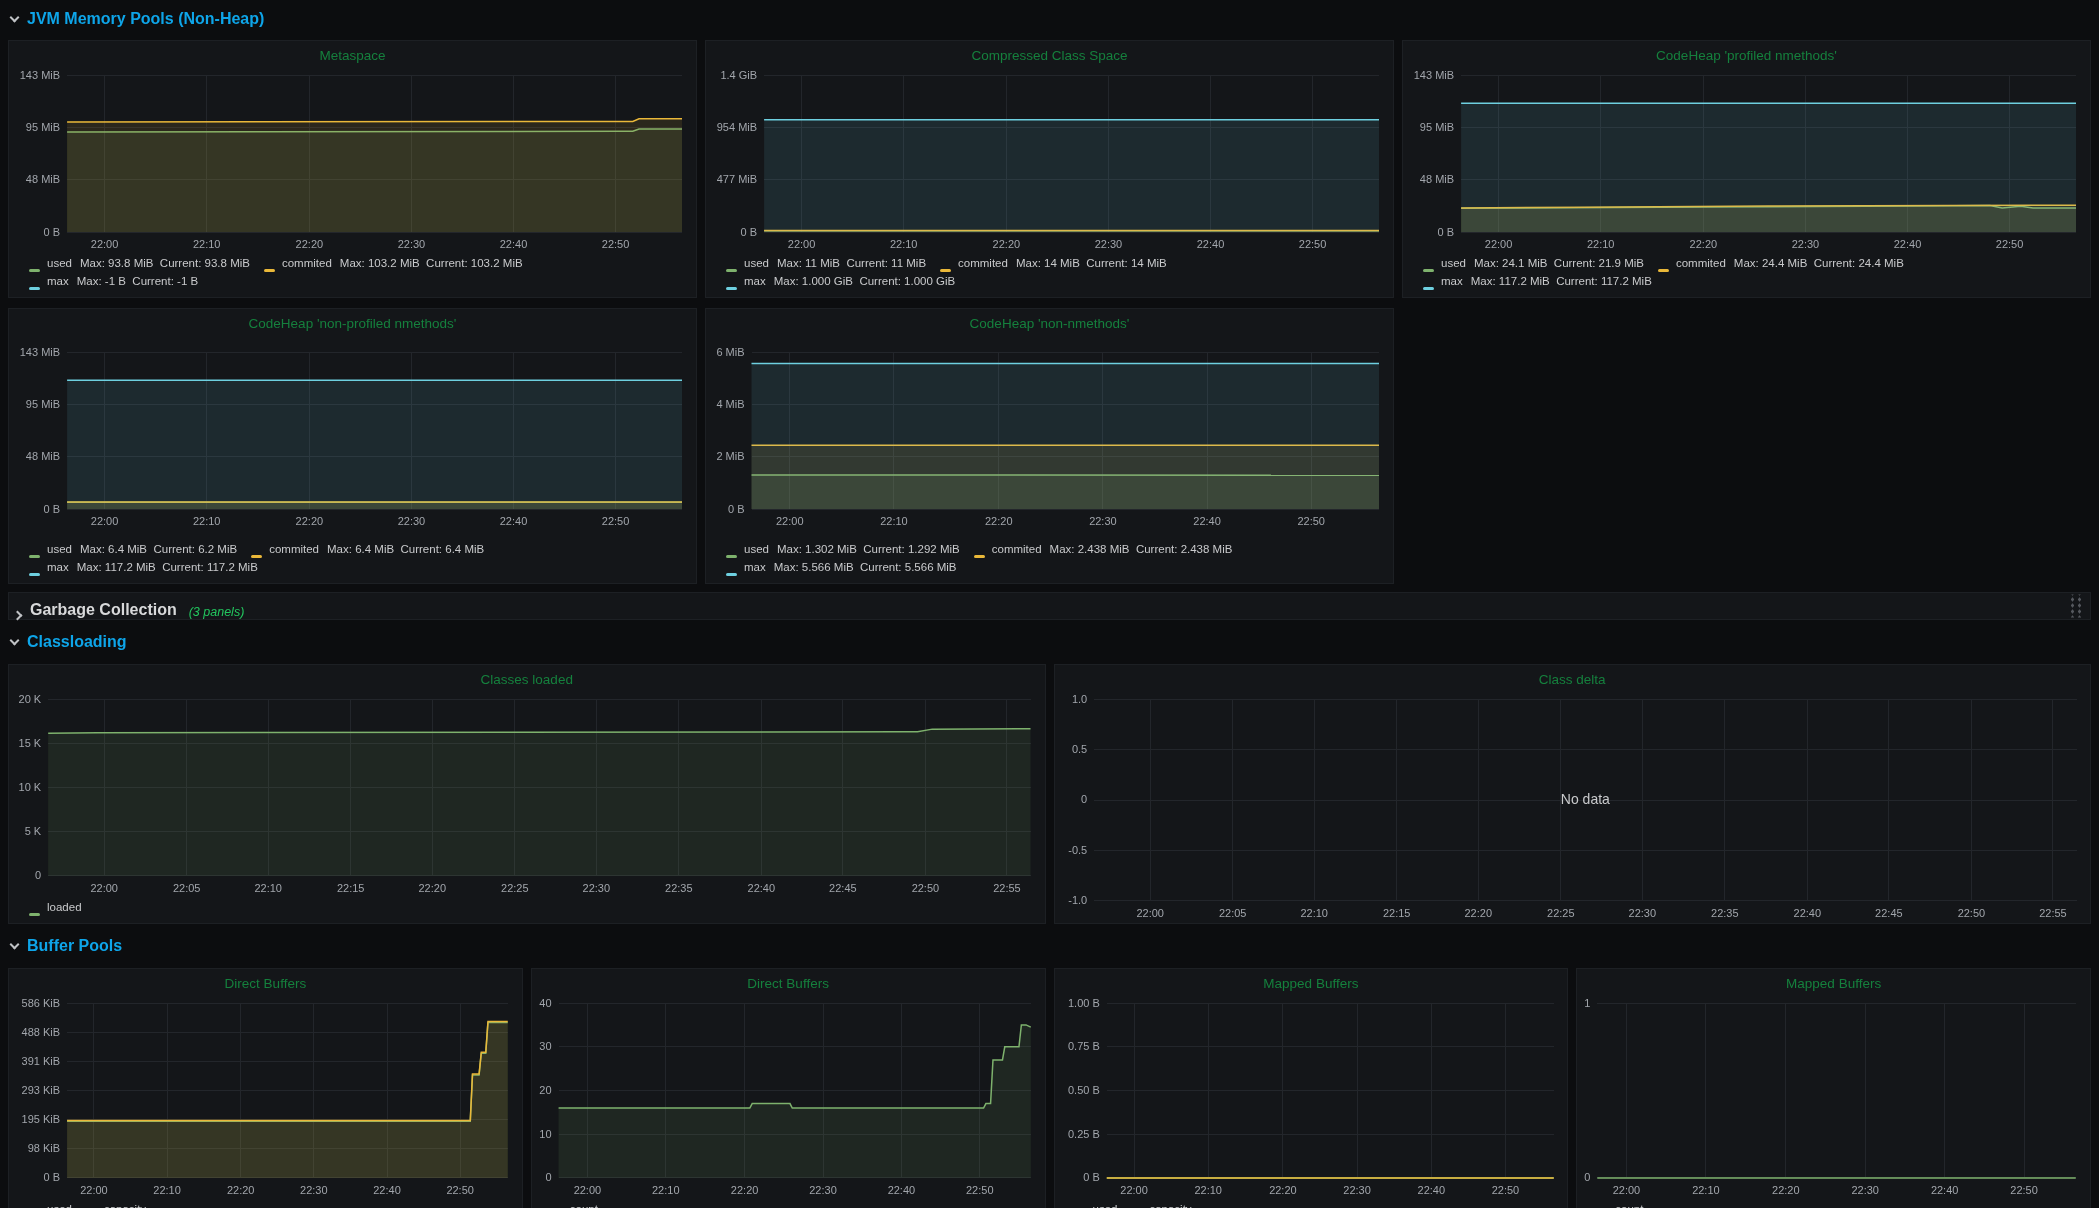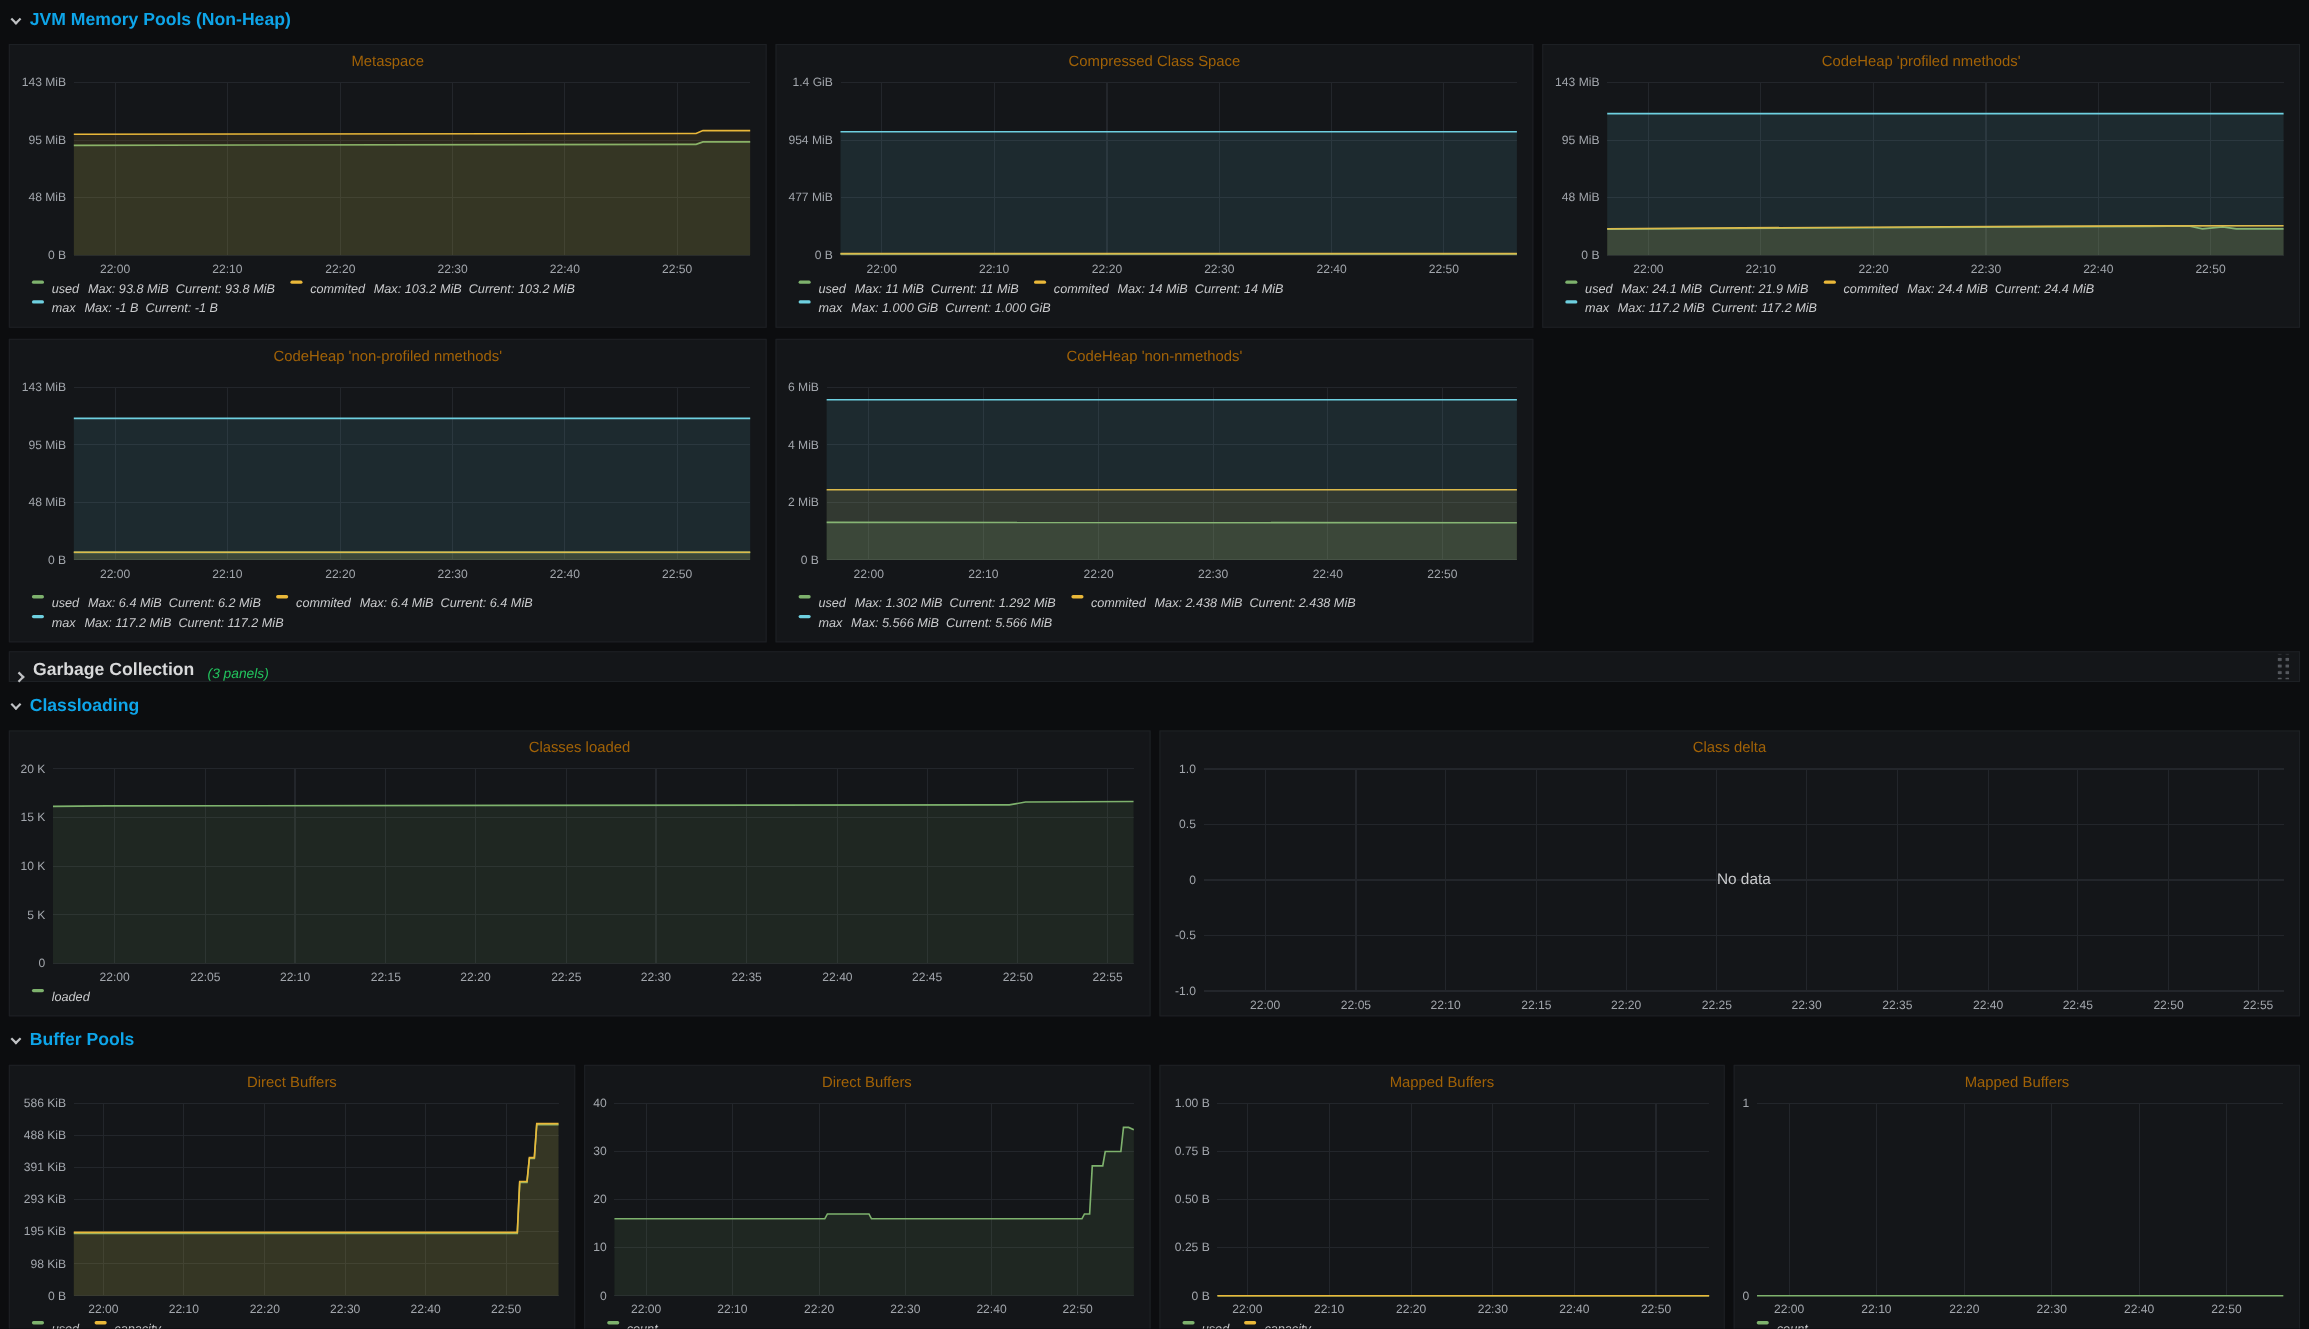--- a/index.html
+++ b/index.html
@@ -20,26 +20,26 @@
           background-image:radial-gradient(circle,#55585e 1.6px,transparent 1.8px); background-size:7px 6px; background-position:1px 2px; }
 
   
   .row { display:grid; gap:8px; }
   .row3 { grid-template-columns:repeat(3,1fr); height:258px; margin-top:2px; }
   .row3b { grid-template-columns:repeat(3,1fr); height:276px; margin-top:10px; }
   .row2 { grid-template-columns:repeat(2,1fr); height:260px; }
   .row4 { grid-template-columns:repeat(4,1fr); height:258px; }
 
   .panel { background:#141619; border:1px solid #1d2024; display:flex; flex-direction:column; min-width:0; }
-  .ptitle { text-align:center; color:#a16207; font-size:13.5px; font-weight:500; padding:7px 4px 2px; cursor:pointer; flex:0 0 auto; }
+  .ptitle { text-align:center; color:#15803d; font-size:13.5px; font-weight:500; padding:7px 4px 2px; cursor:pointer; flex:0 0 auto; }
   .chart { flex:1 1 auto; width:100%; min-height:0; display:block; cursor:crosshair; }
 
   .legend { flex:0 0 auto; display:flex; flex-wrap:wrap; align-items:center; column-gap:14px; row-gap:1px; padding:1px 8px 7px 20px; font-size:11.5px; color:#c9cacc; line-height:17px; }
   .legend:empty { display:none; padding:0; }
-  .li { display:flex; align-items:flex-start;font-style:italic; }
+  .li { display:flex; align-items:flex-end; }
   .dash-ic { width:11px; height:3px; border-radius:2px; margin-right:7px; flex:0 0 auto; }
   .lname { cursor:pointer; }
   .lstats { white-space:pre; margin-left:8px; color:#c9cacc; }
 
   
   .grid { stroke:#23262b; stroke-width:1; shape-rendering:crispEdges; }
   text.tick { fill:#a2a6ac; font-size:11px; font-family:"Liberation Sans",sans-serif; }
   text.ytick { text-anchor:end; }
   text.xtick { text-anchor:middle; }
   text.nodata { fill:#c9cacc; font-size:14px; text-anchor:middle; font-family:"Liberation Sans",sans-serif; }

